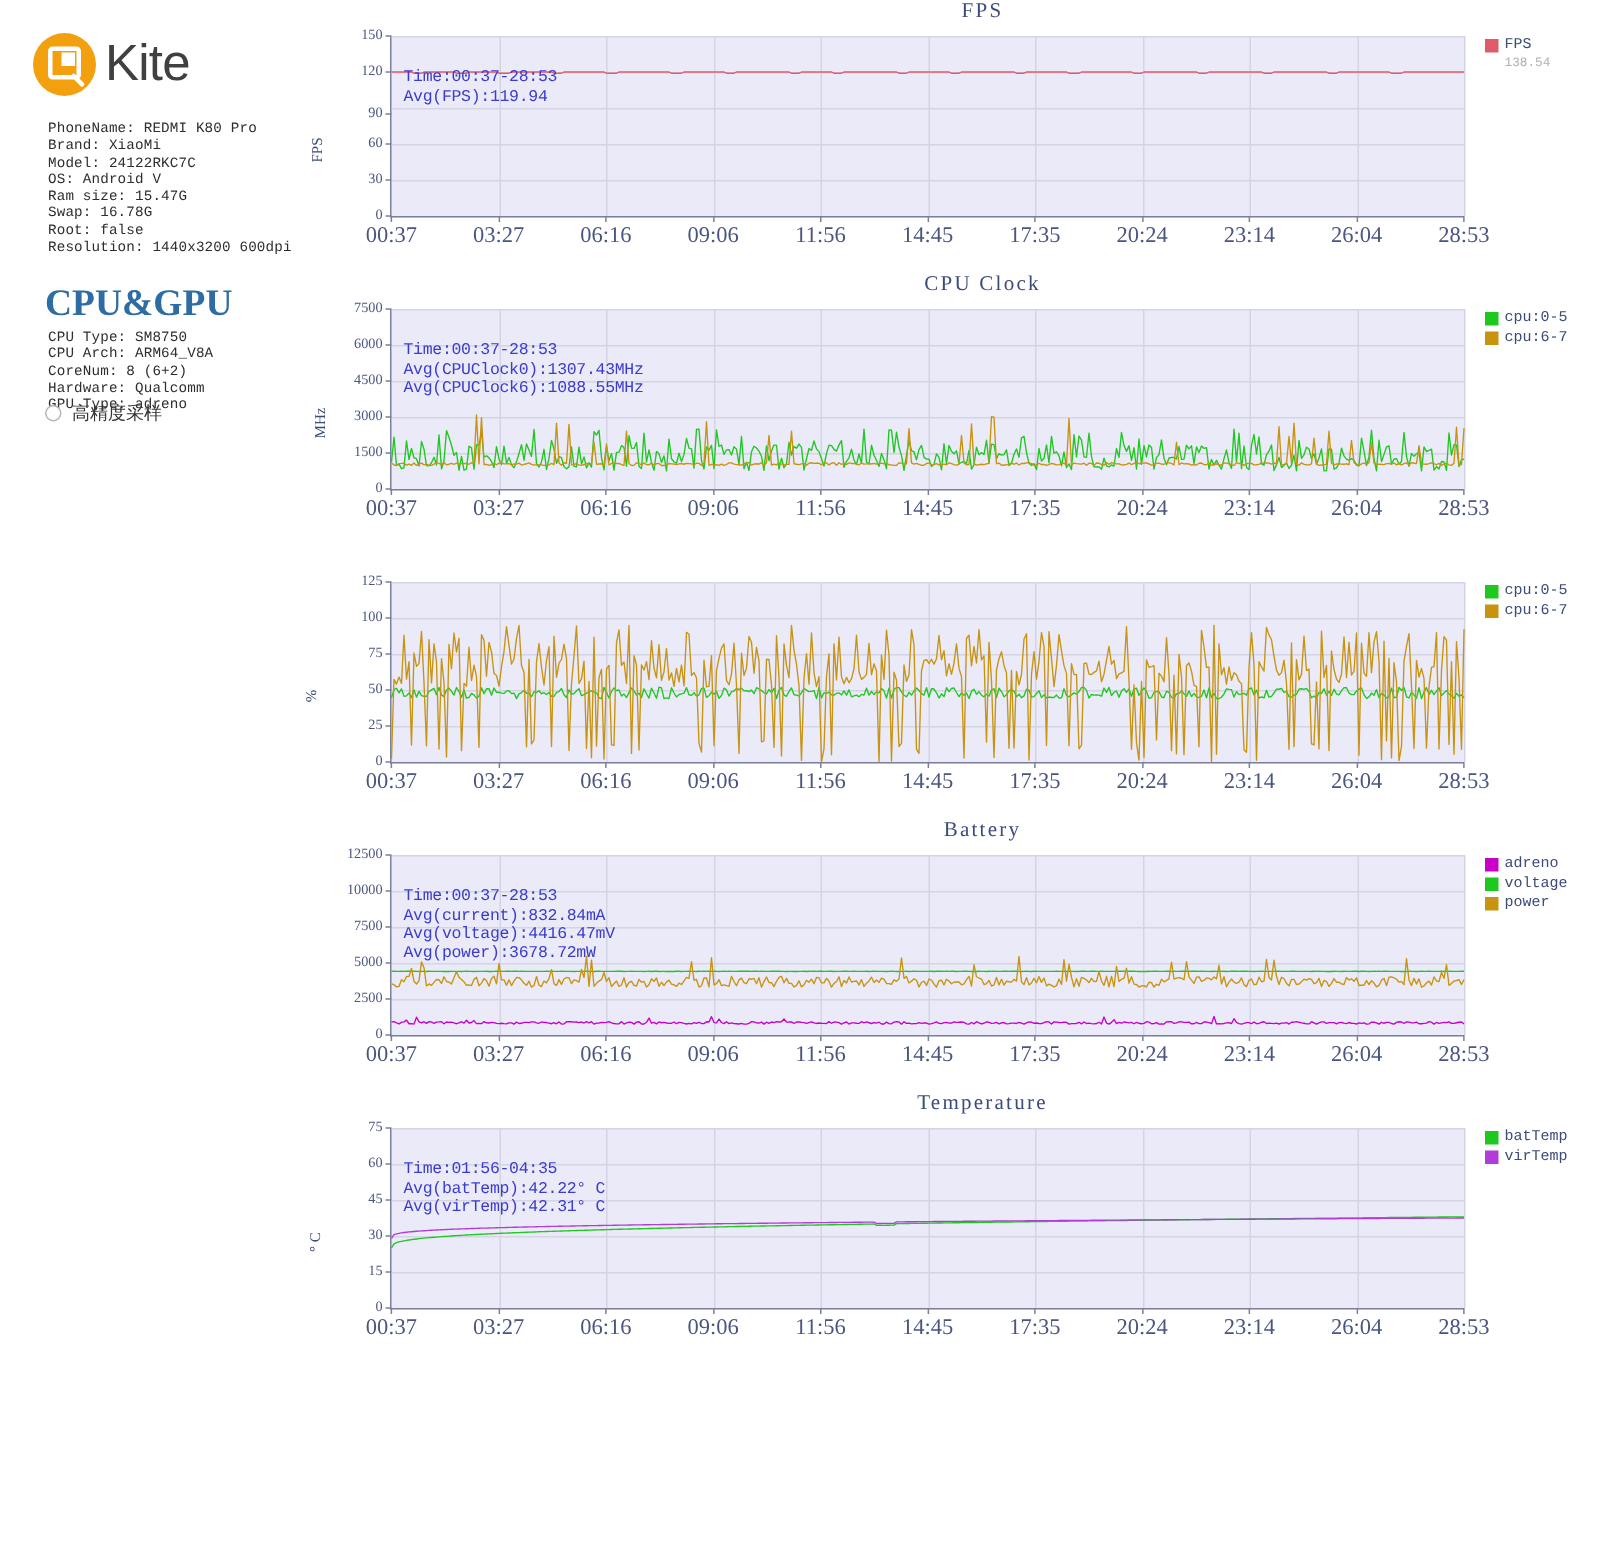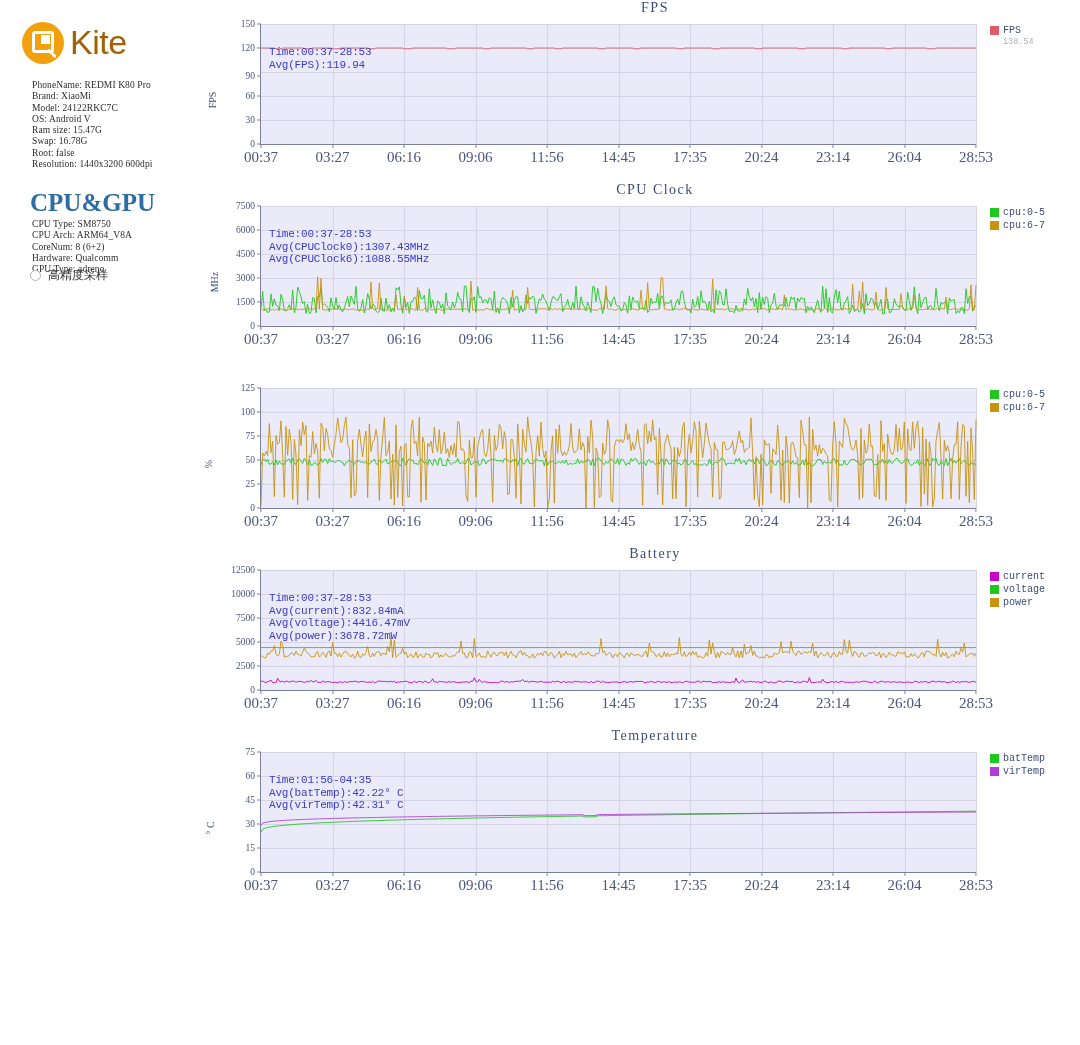--- a/index.html
+++ b/index.html
@@ -61,21 +61,21 @@
     width: 11px; height: 3px;
     background: #ffffff;
     transform: rotate(45deg);
     transform-origin: left center;
     border-radius: 2px;
   }
   .logo-text {
     font-family: "Liberation Sans", sans-serif;
     font-size: 34px;
     font-weight: 400;
-    color: #a16207;
+    color: #404040;
     letter-spacing: -0.5px;
     line-height: 1;
     padding-bottom: 3px;
   }
 
   .sec-title {
     font-family: "Liberation Serif", serif;
     font-weight: bold;
     font-size: 25px;
     color: #2E6DA4;
@@ -86,21 +86,21 @@
   .cpu-block { position: absolute; left: 30px; top: 189px; width: 190px; }
 
   .kv-list {
     margin: 2px 0 0 2px;
     font-family: "Liberation Mono", monospace;
     font-size: 9.5px;
     line-height: 11.3px;
     color: #2d2d2d;
     white-space: nowrap;
   }
-  .kv-list div { letter-spacing: 0.1px; font-family: Liberation Serif, serif; }
+  .kv-list div { letter-spacing: 0.1px; }
 
   .radio-row {
     position: absolute;
     left: 30px; top: 267px;
     display: flex;
     align-items: center;
     gap: 7px;
   }
   .radio-circle {
     width: 11px; height: 11px;
@@ -490,21 +490,21 @@
             <svg class="series" width="715" height="120" viewBox="0 0 715 120">
               <path d="M0.00 111.26L1.67 111.11L3.33 111.88L5.00 112.61L6.67 111.58L8.33 111.22L10.00 110.06L11.67 112.50L13.33 112.46L15.00 112.76L16.67 108.13L18.33 111.29L20.00 111.84L21.67 111.16L23.33 112.28L25.00 111.11L26.67 111.32L28.33 112.28L30.00 111.37L31.67 111.27L33.33 111.11L35.00 112.50L36.67 111.36L38.33 111.59L40.00 111.38L41.67 111.98L43.33 112.49L45.00 111.89L46.67 111.16L48.33 112.11L50.00 110.21L51.67 112.00L53.33 111.67L55.00 110.39L56.67 112.42L58.33 112.35L60.00 112.46L61.67 111.07L63.33 111.86L65.00 111.99L66.67 111.53L68.33 111.78L70.00 112.28L71.67 112.46L73.33 112.16L75.00 112.46L76.67 112.61L78.33 111.92L80.00 111.92L81.67 112.75L83.33 111.41L85.00 112.35L86.67 112.19L88.33 111.59L90.00 111.61L91.67 111.76L93.33 111.20L95.00 111.30L96.67 111.94L98.33 112.17L100.00 111.32L101.67 111.55L103.33 111.69L105.00 112.09L106.67 112.48L108.33 111.73L110.00 112.55L111.67 111.27L113.33 112.73L115.00 112.59L116.67 111.10L118.33 111.17L120.00 111.17L121.67 111.45L123.33 111.33L125.00 111.80L126.67 111.34L128.33 112.01L130.00 111.08L131.67 111.98L133.33 111.13L135.00 112.75L136.67 112.11L138.33 112.12L140.00 111.59L141.67 111.76L143.33 111.57L145.00 111.12L146.67 111.86L148.33 112.33L150.00 112.59L151.67 112.47L153.33 111.08L155.00 112.70L156.67 111.90L158.33 111.42L160.00 111.60L161.67 112.74L163.33 111.42L165.00 111.18L166.67 112.73L168.33 112.65L170.00 111.52L171.67 108.78L173.33 112.14L175.00 111.60L176.67 112.58L178.33 111.31L180.00 111.82L181.67 111.64L183.33 112.02L185.00 112.29L186.67 112.17L188.33 111.32L190.00 112.49L191.67 111.63L193.33 111.77L195.00 112.25L196.67 112.67L198.33 112.23L200.00 112.62L201.67 111.76L203.33 112.26L205.00 111.51L206.67 112.31L208.33 112.41L210.00 111.18L211.67 111.31L213.33 107.77L215.00 111.74L216.67 111.90L218.33 109.38L220.00 111.67L221.67 112.43L223.33 111.16L225.00 112.44L226.67 111.98L228.33 112.44L230.00 112.50L231.67 112.65L233.33 112.27L235.00 112.71L236.67 112.71L238.33 112.31L240.00 111.08L241.67 111.20L243.33 111.94L245.00 112.01L246.67 111.36L248.33 112.76L250.00 111.45L251.67 112.29L253.33 111.34L255.00 111.71L256.67 111.09L258.33 111.31L260.00 111.15L261.67 109.35L263.33 111.39L265.00 111.36L266.67 111.24L268.33 112.34L270.00 111.32L271.67 111.33L273.33 111.55L275.00 111.79L276.67 112.30L278.33 111.69L280.00 111.24L281.67 111.95L283.33 112.31L285.00 112.01L286.67 112.26L288.33 112.20L290.00 112.37L291.67 111.08L293.33 112.17L295.00 111.36L296.67 111.38L298.33 111.71L300.00 112.72L301.67 111.89L303.33 111.33L305.00 112.72L306.67 111.87L308.33 111.93L310.00 112.15L311.67 112.29L313.33 111.12L315.00 111.93L316.67 111.32L318.33 111.84L320.00 112.33L321.67 111.69L323.33 112.04L325.00 111.46L326.67 112.65L328.33 112.67L330.00 111.41L331.67 112.45L333.33 112.54L335.00 111.39L336.67 111.13L338.33 111.27L340.00 112.77L341.67 111.14L343.33 112.27L345.00 112.13L346.67 112.59L348.33 112.41L350.00 112.37L351.67 111.81L353.33 112.20L355.00 111.89L356.67 112.03L358.33 112.70L360.00 112.39L361.67 111.85L363.33 111.25L365.00 112.30L366.67 112.46L368.33 111.75L370.00 111.60L371.67 112.10L373.33 112.03L375.00 111.30L376.67 111.56L378.33 111.48L380.00 111.35L381.67 111.63L383.33 112.53L385.00 112.74L386.67 111.67L388.33 112.58L390.00 111.11L391.67 111.85L393.33 112.57L395.00 112.18L396.67 111.27L398.33 111.52L400.00 112.25L401.67 112.12L403.33 111.60L405.00 112.57L406.67 111.86L408.33 111.73L410.00 112.63L411.67 112.46L413.33 112.10L415.00 112.05L416.67 112.31L418.33 111.66L420.00 112.13L421.67 112.79L423.33 111.88L425.00 111.29L426.67 111.49L428.33 112.18L430.00 111.99L431.67 112.33L433.33 112.43L435.00 111.79L436.67 111.15L438.33 111.29L440.00 112.64L441.67 111.26L443.33 111.42L445.00 111.64L446.67 111.75L448.33 111.45L450.00 111.61L451.67 112.78L453.33 112.37L455.00 112.40L456.67 112.31L458.33 111.53L460.00 112.62L461.67 111.31L463.33 112.35L465.00 112.04L466.67 112.42L468.33 112.56L470.00 112.36L471.67 111.51L473.33 112.67L475.00 108.01L476.67 112.03L478.33 112.74L480.00 111.61L481.67 109.81L483.33 112.40L485.00 111.65L486.67 112.15L488.33 111.34L490.00 111.55L491.67 111.90L493.33 111.57L495.00 112.50L496.67 111.61L498.33 112.19L500.00 112.51L501.67 112.22L503.33 111.13L505.00 111.41L506.67 112.51L508.33 112.46L510.00 111.71L511.67 112.78L513.33 112.61L515.00 112.72L516.67 111.23L518.33 111.08L520.00 111.19L521.67 112.29L523.33 111.95L525.00 111.25L526.67 111.19L528.33 111.59L530.00 111.56L531.67 111.44L533.33 112.56L535.00 112.49L536.67 111.65L538.33 112.42L540.00 112.43L541.67 111.29L543.33 111.36L545.00 111.70L546.67 112.49L548.33 107.62L550.00 112.61L551.67 112.47L553.33 112.62L555.00 112.31L556.67 111.94L558.33 111.84L560.00 112.35L561.67 109.16L563.33 111.66L565.00 112.38L566.67 112.74L568.33 112.28L570.00 111.71L571.67 111.73L573.33 112.46L575.00 111.33L576.67 112.42L578.33 112.32L580.00 111.51L581.67 111.19L583.33 112.37L585.00 112.11L586.67 112.28L588.33 112.46L590.00 112.04L591.67 112.67L593.33 112.07L595.00 112.10L596.67 111.69L598.33 112.71L600.00 111.53L601.67 111.39L603.33 111.09L605.00 111.52L606.67 111.91L608.33 112.16L610.00 112.57L611.67 112.62L613.33 111.09L615.00 111.95L616.67 112.77L618.33 111.86L620.00 111.28L621.67 111.29L623.33 112.31L625.00 111.75L626.67 111.80L628.33 111.77L630.00 112.52L631.67 111.77L633.33 111.66L635.00 112.11L636.67 112.39L638.33 111.68L640.00 112.17L641.67 112.30L643.33 112.68L645.00 111.91L646.67 112.25L648.33 111.91L650.00 112.80L651.67 112.62L653.33 111.37L655.00 111.50L656.67 111.87L658.33 112.76L660.00 111.52L661.67 112.17L663.33 111.54L665.00 111.61L666.67 112.33L668.33 112.72L670.00 111.60L671.67 111.17L673.33 111.33L675.00 112.36L676.67 111.29L678.33 111.42L680.00 111.92L681.67 111.91L683.33 111.46L685.00 112.49L686.67 112.49L688.33 112.23L690.00 112.10L691.67 111.09L693.33 111.46L695.00 112.75L696.67 111.65L698.33 112.25L700.00 111.88L701.67 111.60L703.33 111.80L705.00 111.23L706.67 112.25L708.33 112.22L710.00 111.85L711.67 111.49L713.33 111.31L715.00 112.65" fill="none" stroke="#c800c8" stroke-width="0.9" stroke-linejoin="round"></path>
               <path d="M0.00 77.62L1.67 77.51L3.33 77.55L5.00 77.61L6.67 77.51L8.33 77.60L10.00 77.51L11.67 77.48L13.33 77.52L15.00 77.50L16.67 77.59L18.33 77.65L20.00 77.54L21.67 77.63L23.33 77.65L25.00 77.47L26.67 77.63L28.33 77.56L30.00 77.57L31.67 77.59L33.33 77.59L35.00 77.65L36.67 77.62L38.33 77.64L40.00 77.63L41.67 77.54L43.33 77.63L45.00 77.58L46.67 77.64L48.33 77.59L50.00 77.48L51.67 77.63L53.33 77.59L55.00 77.64L56.67 77.54L58.33 77.55L60.00 77.62L61.67 77.58L63.33 77.49L65.00 77.66L66.67 77.66L68.33 77.57L70.00 77.53L71.67 77.50L73.33 77.60L75.00 77.59L76.67 77.48L78.33 77.53L80.00 77.55L81.67 77.52L83.33 77.53L85.00 77.60L86.67 77.50L88.33 77.62L90.00 77.55L91.67 77.56L93.33 77.59L95.00 77.63L96.67 77.59L98.33 77.63L100.00 77.62L101.67 77.55L103.33 77.48L105.00 77.56L106.67 77.52L108.33 77.57L110.00 77.57L111.67 77.62L113.33 77.51L115.00 77.57L116.67 77.58L118.33 77.60L120.00 77.62L121.67 77.64L123.33 77.55L125.00 77.60L126.67 77.59L128.33 77.58L130.00 77.50L131.67 77.63L133.33 77.60L135.00 77.65L136.67 77.53L138.33 77.52L140.00 77.58L141.67 77.56L143.33 77.62L145.00 77.55L146.67 77.63L148.33 77.59L150.00 77.47L151.67 77.53L153.33 77.48L155.00 77.65L156.67 77.58L158.33 77.57L160.00 77.51L161.67 77.59L163.33 77.63L165.00 77.63L166.67 77.63L168.33 77.65L170.00 77.59L171.67 77.49L173.33 77.65L175.00 77.49L176.67 77.48L178.33 77.66L180.00 77.63L181.67 77.56L183.33 77.64L185.00 77.58L186.67 77.65L188.33 77.64L190.00 77.53L191.67 77.51L193.33 77.66L195.00 77.60L196.67 77.61L198.33 77.52L200.00 77.56L201.67 77.59L203.33 77.66L205.00 77.49L206.67 77.58L208.33 77.47L210.00 77.63L211.67 77.47L213.33 77.52L215.00 77.49L216.67 77.57L218.33 77.65L220.00 77.61L221.67 77.53L223.33 77.62L225.00 77.49L226.67 77.59L228.33 77.59L230.00 77.54L231.67 77.49L233.33 77.48L235.00 77.48L236.67 77.50L238.33 77.53L240.00 77.62L241.67 77.51L243.33 77.48L245.00 77.59L246.67 77.48L248.33 77.57L250.00 77.55L251.67 77.57L253.33 77.53L255.00 77.52L256.67 77.50L258.33 77.49L260.00 77.60L261.67 77.54L263.33 77.66L265.00 77.58L266.67 77.59L268.33 77.64L270.00 77.65L271.67 77.58L273.33 77.59L275.00 77.53L276.67 77.64L278.33 77.51L280.00 77.54L281.67 77.48L283.33 77.61L285.00 77.49L286.67 77.53L288.33 77.62L290.00 77.55L291.67 77.49L293.33 77.52L295.00 77.65L296.67 77.57L298.33 77.61L300.00 77.56L301.67 77.51L303.33 77.50L305.00 77.60L306.67 77.55L308.33 77.50L310.00 77.60L311.67 77.54L313.33 77.58L315.00 77.62L316.67 77.49L318.33 77.64L320.00 77.62L321.67 77.48L323.33 77.60L325.00 77.61L326.67 77.57L328.33 77.58L330.00 77.66L331.67 77.62L333.33 77.48L335.00 77.63L336.67 77.64L338.33 77.66L340.00 77.58L341.67 77.63L343.33 77.52L345.00 77.64L346.67 77.62L348.33 77.50L350.00 77.57L351.67 77.55L353.33 77.54L355.00 77.56L356.67 77.60L358.33 77.63L360.00 77.50L361.67 77.65L363.33 77.49L365.00 77.52L366.67 77.52L368.33 77.60L370.00 77.49L371.67 77.54L373.33 77.51L375.00 77.47L376.67 77.65L378.33 77.60L380.00 77.63L381.67 77.49L383.33 77.51L385.00 77.58L386.67 77.66L388.33 77.58L390.00 77.65L391.67 77.52L393.33 77.57L395.00 77.56L396.67 77.64L398.33 77.48L400.00 77.56L401.67 77.51L403.33 77.54L405.00 77.57L406.67 77.55L408.33 77.53L410.00 77.53L411.67 77.60L413.33 77.49L415.00 77.51L416.67 77.53L418.33 77.55L420.00 77.64L421.67 77.63L423.33 77.51L425.00 77.57L426.67 77.64L428.33 77.49L430.00 77.61L431.67 77.56L433.33 77.63L435.00 77.55L436.67 77.60L438.33 77.62L440.00 77.57L441.67 77.61L443.33 77.52L445.00 77.61L446.67 77.62L448.33 77.47L450.00 77.65L451.67 77.52L453.33 77.60L455.00 77.62L456.67 77.66L458.33 77.57L460.00 77.48L461.67 77.51L463.33 77.56L465.00 77.54L466.67 77.51L468.33 77.50L470.00 77.61L471.67 77.63L473.33 77.51L475.00 77.60L476.67 77.61L478.33 77.55L480.00 77.56L481.67 77.60L483.33 77.61L485.00 77.47L486.67 77.48L488.33 77.50L490.00 77.62L491.67 77.52L493.33 77.50L495.00 77.53L496.67 77.58L498.33 77.66L500.00 77.65L501.67 77.60L503.33 77.64L505.00 77.48L506.67 77.57L508.33 77.48L510.00 77.50L511.67 77.57L513.33 77.62L515.00 77.57L516.67 77.50L518.33 77.49L520.00 77.66L521.67 77.49L523.33 77.57L525.00 77.56L526.67 77.52L528.33 77.50L530.00 77.51L531.67 77.60L533.33 77.50L535.00 77.47L536.67 77.49L538.33 77.59L540.00 77.51L541.67 77.63L543.33 77.60L545.00 77.63L546.67 77.65L548.33 77.49L550.00 77.63L551.67 77.48L553.33 77.63L555.00 77.49L556.67 77.64L558.33 77.58L560.00 77.50L561.67 77.49L563.33 77.47L565.00 77.58L566.67 77.52L568.33 77.49L570.00 77.51L571.67 77.61L573.33 77.54L575.00 77.65L576.67 77.61L578.33 77.58L580.00 77.49L581.67 77.57L583.33 77.60L585.00 77.63L586.67 77.63L588.33 77.57L590.00 77.51L591.67 77.50L593.33 77.54L595.00 77.58L596.67 77.60L598.33 77.56L600.00 77.49L601.67 77.49L603.33 77.59L605.00 77.54L606.67 77.58L608.33 77.56L610.00 77.61L611.67 77.54L613.33 77.65L615.00 77.53L616.67 77.60L618.33 77.52L620.00 77.58L621.67 77.62L623.33 77.64L625.00 77.57L626.67 77.66L628.33 77.48L630.00 77.58L631.67 77.58L633.33 77.65L635.00 77.51L636.67 77.59L638.33 77.56L640.00 77.54L641.67 77.52L643.33 77.52L645.00 77.65L646.67 77.52L648.33 77.52L650.00 77.62L651.67 77.66L653.33 77.54L655.00 77.51L656.67 77.58L658.33 77.47L660.00 77.61L661.67 77.53L663.33 77.51L665.00 77.62L666.67 77.55L668.33 77.54L670.00 77.59L671.67 77.60L673.33 77.64L675.00 77.57L676.67 77.65L678.33 77.49L680.00 77.55L681.67 77.55L683.33 77.66L685.00 77.55L686.67 77.52L688.33 77.62L690.00 77.59L691.67 77.49L693.33 77.61L695.00 77.58L696.67 77.56L698.33 77.58L700.00 77.50L701.67 77.64L703.33 77.55L705.00 77.50L706.67 77.58L708.33 77.63L710.00 77.60L711.67 77.63L713.33 77.47L715.00 77.53" fill="none" stroke="#1ec81e" stroke-width="0.9" stroke-linejoin="round"></path>
               <path d="M0.00 85.87L1.67 86.46L3.33 87.94L5.00 87.62L6.67 83.13L8.33 84.45L10.00 81.02L11.67 80.91L13.33 75.65L15.00 84.18L16.67 86.01L18.33 83.91L20.00 71.24L21.67 75.14L23.33 87.35L25.00 85.95L26.67 86.93L28.33 84.91L30.00 83.02L31.67 83.19L33.33 85.60L35.00 81.19L36.67 84.33L38.33 84.75L40.00 86.03L41.67 81.83L43.33 77.73L45.00 81.55L46.67 83.03L48.33 84.56L50.00 86.85L51.67 86.64L53.33 87.03L55.00 82.92L56.67 81.47L58.33 87.18L60.00 85.41L61.67 82.38L63.33 83.80L65.00 87.44L66.67 82.36L68.33 80.87L70.00 85.91L71.67 72.28L73.33 83.21L75.00 83.23L76.67 86.81L78.33 83.23L80.00 87.05L81.67 84.14L83.33 81.69L85.00 81.75L86.67 83.18L88.33 85.50L90.00 86.89L91.67 84.11L93.33 88.10L95.00 87.00L96.67 81.04L98.33 86.78L100.00 87.72L101.67 84.00L103.33 85.28L105.00 82.31L106.67 76.39L108.33 85.79L110.00 86.95L111.67 83.08L113.33 86.28L115.00 82.67L116.67 81.78L118.33 81.77L120.00 85.77L121.67 83.29L123.33 83.72L125.00 84.77L126.67 76.35L128.33 81.74L130.00 67.54L131.67 87.59L133.33 70.04L135.00 87.48L136.67 85.55L138.33 84.05L140.00 83.12L141.67 78.33L143.33 84.32L145.00 81.83L146.67 87.75L148.33 85.80L150.00 83.95L151.67 87.65L153.33 86.69L155.00 81.84L156.67 88.03L158.33 84.96L160.00 84.20L161.67 86.90L163.33 87.33L165.00 82.93L166.67 84.81L168.33 84.31L170.00 88.02L171.67 86.48L173.33 82.52L175.00 84.29L176.67 82.01L178.33 87.51L180.00 84.83L181.67 87.02L183.33 84.74L185.00 83.41L186.67 86.07L188.33 86.55L190.00 87.53L191.67 85.41L193.33 86.33L195.00 83.93L196.67 81.54L198.33 82.25L200.00 71.10L201.67 83.48L203.33 82.95L205.00 88.09L206.67 87.15L208.33 81.96L210.00 82.03L211.67 87.91L213.33 68.51L215.00 86.61L216.67 85.80L218.33 83.08L220.00 87.12L221.67 86.64L223.33 87.08L225.00 87.52L226.67 80.89L228.33 84.31L230.00 87.18L231.67 83.24L233.33 82.10L235.00 85.15L236.67 85.80L238.33 82.52L240.00 82.81L241.67 82.29L243.33 85.80L245.00 81.83L246.67 88.11L248.33 84.37L250.00 81.33L251.67 85.01L253.33 85.14L255.00 87.76L256.67 84.19L258.33 81.60L260.00 80.90L261.67 85.19L263.33 82.25L265.00 85.61L266.67 85.63L268.33 88.01L270.00 86.96L271.67 83.91L273.33 87.95L275.00 86.54L276.67 83.51L278.33 84.81L280.00 82.75L281.67 85.87L283.33 81.65L285.00 81.79L286.67 85.29L288.33 85.27L290.00 82.18L291.67 84.16L293.33 88.11L295.00 85.61L296.67 84.33L298.33 81.22L300.00 87.65L301.67 83.65L303.33 85.30L305.00 81.31L306.67 84.65L308.33 84.22L310.00 83.99L311.67 86.61L313.33 83.09L315.00 87.63L316.67 85.47L318.33 83.95L320.00 81.46L321.67 85.04L323.33 83.29L325.00 84.91L326.67 82.14L328.33 82.98L330.00 85.64L331.67 85.70L333.33 86.25L335.00 83.24L336.67 84.21L338.33 82.67L340.00 68.60L341.67 82.27L343.33 81.00L345.00 85.29L346.67 84.10L348.33 82.50L350.00 83.51L351.67 87.99L353.33 84.83L355.00 84.05L356.67 87.02L358.33 82.66L360.00 83.49L361.67 86.07L363.33 88.08L365.00 83.81L366.67 83.49L368.33 86.63L370.00 82.88L371.67 84.03L373.33 85.83L375.00 84.86L376.67 84.68L378.33 84.69L380.00 86.55L381.67 85.99L383.33 83.14L385.00 80.90L386.67 87.40L388.33 73.15L390.00 81.18L391.67 82.01L393.33 82.71L395.00 86.38L396.67 85.81L398.33 83.53L400.00 87.36L401.67 86.58L403.33 81.66L405.00 86.68L406.67 82.86L408.33 86.72L410.00 84.16L411.67 84.50L413.33 84.75L415.00 82.95L416.67 84.12L418.33 67.68L420.00 84.60L421.67 86.30L423.33 81.75L425.00 86.60L426.67 85.30L428.33 82.19L430.00 85.24L431.67 81.07L433.33 84.91L435.00 82.09L436.67 87.24L438.33 86.07L440.00 86.93L441.67 87.96L443.33 87.16L445.00 82.64L446.67 86.24L448.33 69.86L450.00 84.06L451.67 72.85L453.33 81.50L455.00 87.95L456.67 82.44L458.33 87.53L460.00 81.59L461.67 82.26L463.33 83.36L465.00 85.03L466.67 82.30L468.33 84.46L470.00 84.19L471.67 77.70L473.33 84.01L475.00 86.99L476.67 80.87L478.33 87.98L480.00 80.87L481.67 87.76L483.33 74.25L485.00 84.27L486.67 82.80L488.33 82.20L490.00 75.51L491.67 85.41L493.33 81.13L495.00 86.07L496.67 86.34L498.33 88.04L500.00 87.20L501.67 87.11L503.33 88.03L505.00 84.82L506.67 85.06L508.33 88.05L510.00 86.16L511.67 86.94L513.33 82.82L515.00 84.57L516.67 83.57L518.33 82.61L520.00 71.47L521.67 82.68L523.33 82.08L525.00 81.70L526.67 82.18L528.33 83.19L530.00 71.05L531.67 81.27L533.33 83.45L535.00 85.59L536.67 81.42L538.33 81.21L540.00 84.28L541.67 83.63L543.33 81.94L545.00 82.26L546.67 83.21L548.33 81.24L550.00 82.60L551.67 73.48L553.33 86.01L555.00 81.15L556.67 87.80L558.33 84.75L560.00 82.66L561.67 84.76L563.33 85.69L565.00 84.74L566.67 81.97L568.33 86.42L570.00 87.79L571.67 83.57L573.33 82.71L575.00 86.46L576.67 86.18L578.33 81.43L580.00 84.51L581.67 84.07L583.33 69.55L585.00 81.73L586.67 83.29L588.33 70.17L590.00 80.88L591.67 86.36L593.33 81.48L595.00 82.50L596.67 85.45L598.33 87.27L600.00 82.93L601.67 82.89L603.33 86.33L605.00 85.98L606.67 84.45L608.33 82.77L610.00 83.42L611.67 82.47L613.33 82.96L615.00 85.82L616.67 85.14L618.33 82.16L620.00 87.67L621.67 83.64L623.33 84.36L625.00 87.67L626.67 85.60L628.33 82.39L630.00 84.82L631.67 84.79L633.33 85.95L635.00 86.32L636.67 81.69L638.33 83.38L640.00 82.49L641.67 84.18L643.33 81.87L645.00 87.02L646.67 86.83L648.33 86.74L650.00 83.74L651.67 86.44L653.33 83.80L655.00 85.35L656.67 87.91L658.33 86.97L660.00 83.45L661.67 82.30L663.33 87.03L665.00 81.45L666.67 81.26L668.33 81.92L670.00 82.85L671.67 84.79L673.33 84.37L675.00 86.41L676.67 69.13L678.33 83.29L680.00 87.07L681.67 82.23L683.33 86.06L685.00 82.57L686.67 88.05L688.33 87.31L690.00 85.23L691.67 84.07L693.33 86.76L695.00 81.22L696.67 83.99L698.33 84.41L700.00 78.32L701.67 82.24L703.33 73.11L705.00 86.96L706.67 85.60L708.33 84.05L710.00 83.66L711.67 83.07L713.33 86.35L715.00 83.08" fill="none" stroke="#c8930f" stroke-width="0.9" stroke-linejoin="round"></path>
             </svg>
             <div class="annot"><div>Time:00:37-28:53</div><div>Avg(current):832.84mA</div><div>Avg(voltage):4416.47mV</div><div>Avg(power):3678.72mW</div></div>
           </div>
           <div class="legend">
             <div class="legend-item">
               <span class="legend-swatch" style="background: rgb(200, 0, 200);"></span>
-              <span>current</span>
+              <span>adreno</span>
             </div>
             <div class="legend-item">
               <span class="legend-swatch" style="background: rgb(30, 200, 30);"></span>
               <span>voltage</span>
             </div>
             <div class="legend-item">
               <span class="legend-swatch" style="background: rgb(200, 147, 15);"></span>
               <span>power</span>
             </div>
           </div>

